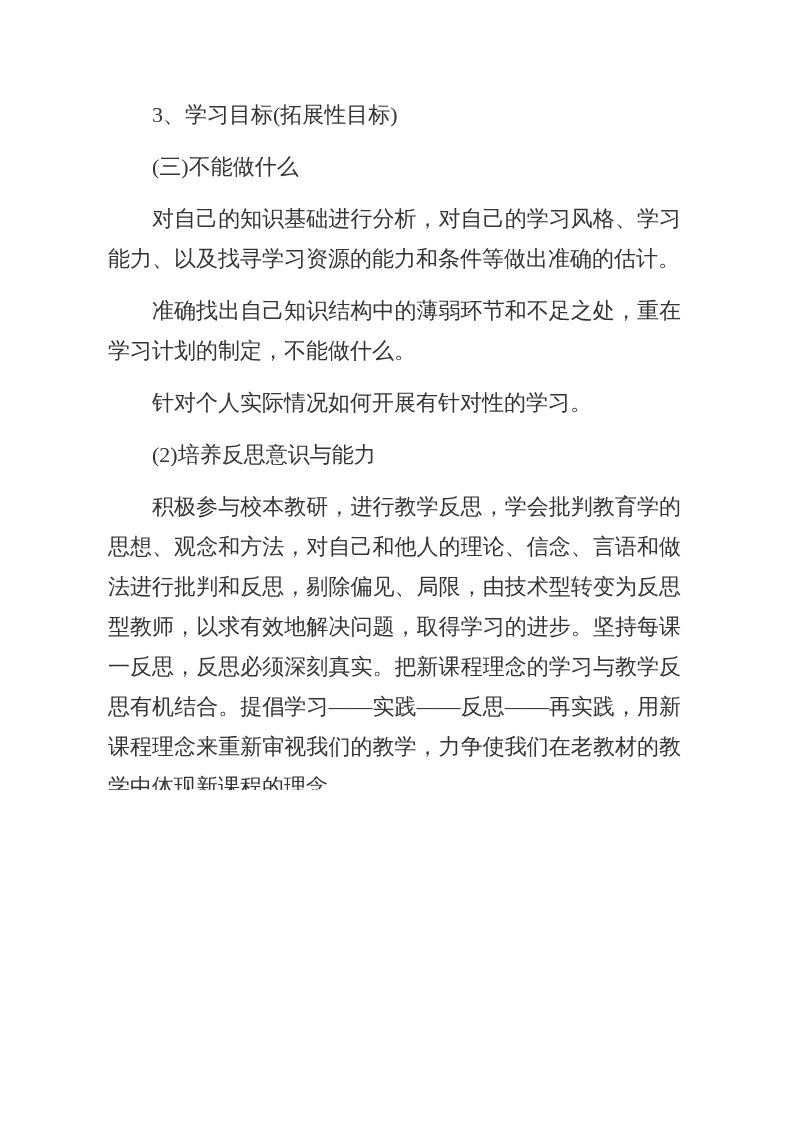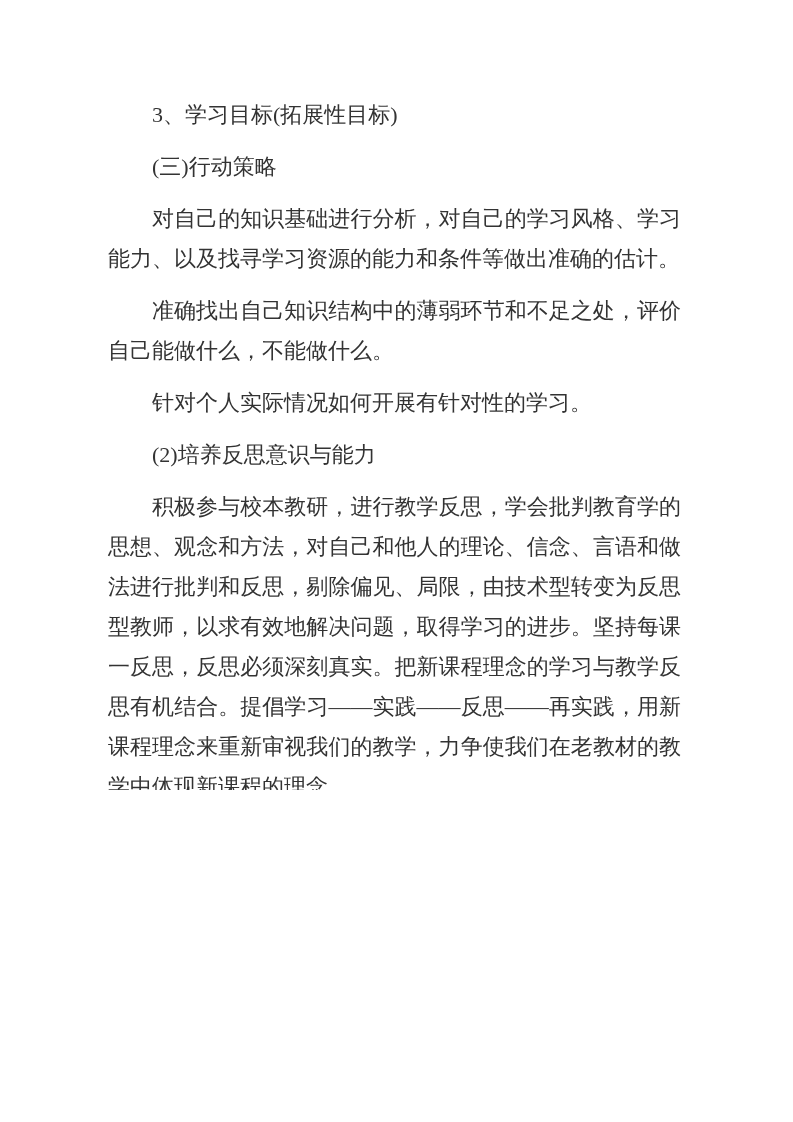--- a/index.html
+++ b/index.html
@@ -29,21 +29,21 @@
       word-break: break-all;
       overflow-wrap: break-word;
     }
   </style>
 </head>
 <body>
 
 <div class="page">
   <div class="doc-body">
     <p>3、学习目标(拓展性目标)</p>
-    <p>(三)行动策略</p>
+    <p>(三)不能做什么</p>
     <p>对自己的知识基础进行分析，对自己的学习风格、学习能力、以及找寻学习资源的能力和条件等做出准确的估计。</p>
-    <p>准确找出自己知识结构中的薄弱环节和不足之处，评价自己能做什么，不能做什么。</p>
+    <p>准确找出自己知识结构中的薄弱环节和不足之处，重在学习计划的制定，不能做什么。</p>
     <p>针对个人实际情况如何开展有针对性的学习。</p>
     <p>(2)培养反思意识与能力</p>
     <p>积极参与校本教研，进行教学反思，学会批判教育学的思想、观念和方法，对自己和他人的理论、信念、言语和做法进行批判和反思，剔除偏见、局限，由技术型转变为反思型教师，以求有效地解决问题，取得学习的进步。坚持每课一反思，反思必须深刻真实。把新课程理念的学习与教学反思有机结合。提倡学习——实践——反思——再实践，用新课程理念来重新审视我们的教学，力争使我们在老教材的教学中体现新课程的理念。</p>
     <p>(6)增强自我评价能力</p>
   </div>
 </div>
 
 </body></html>

